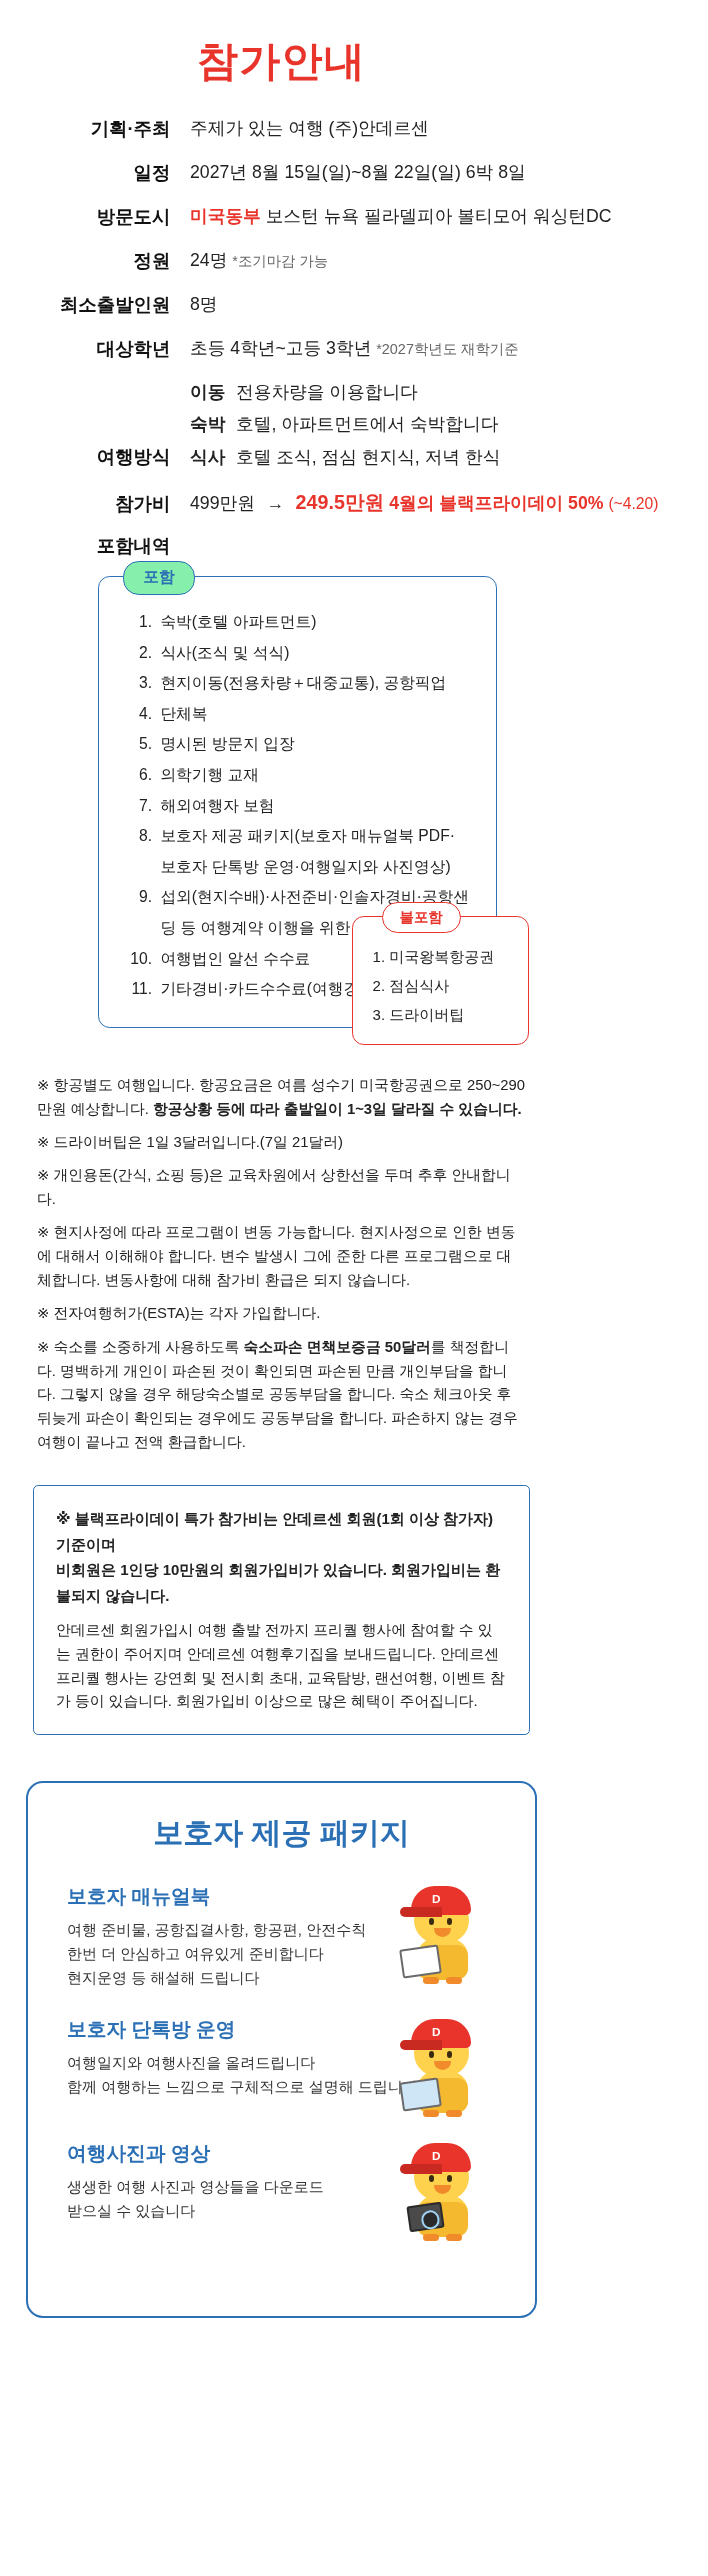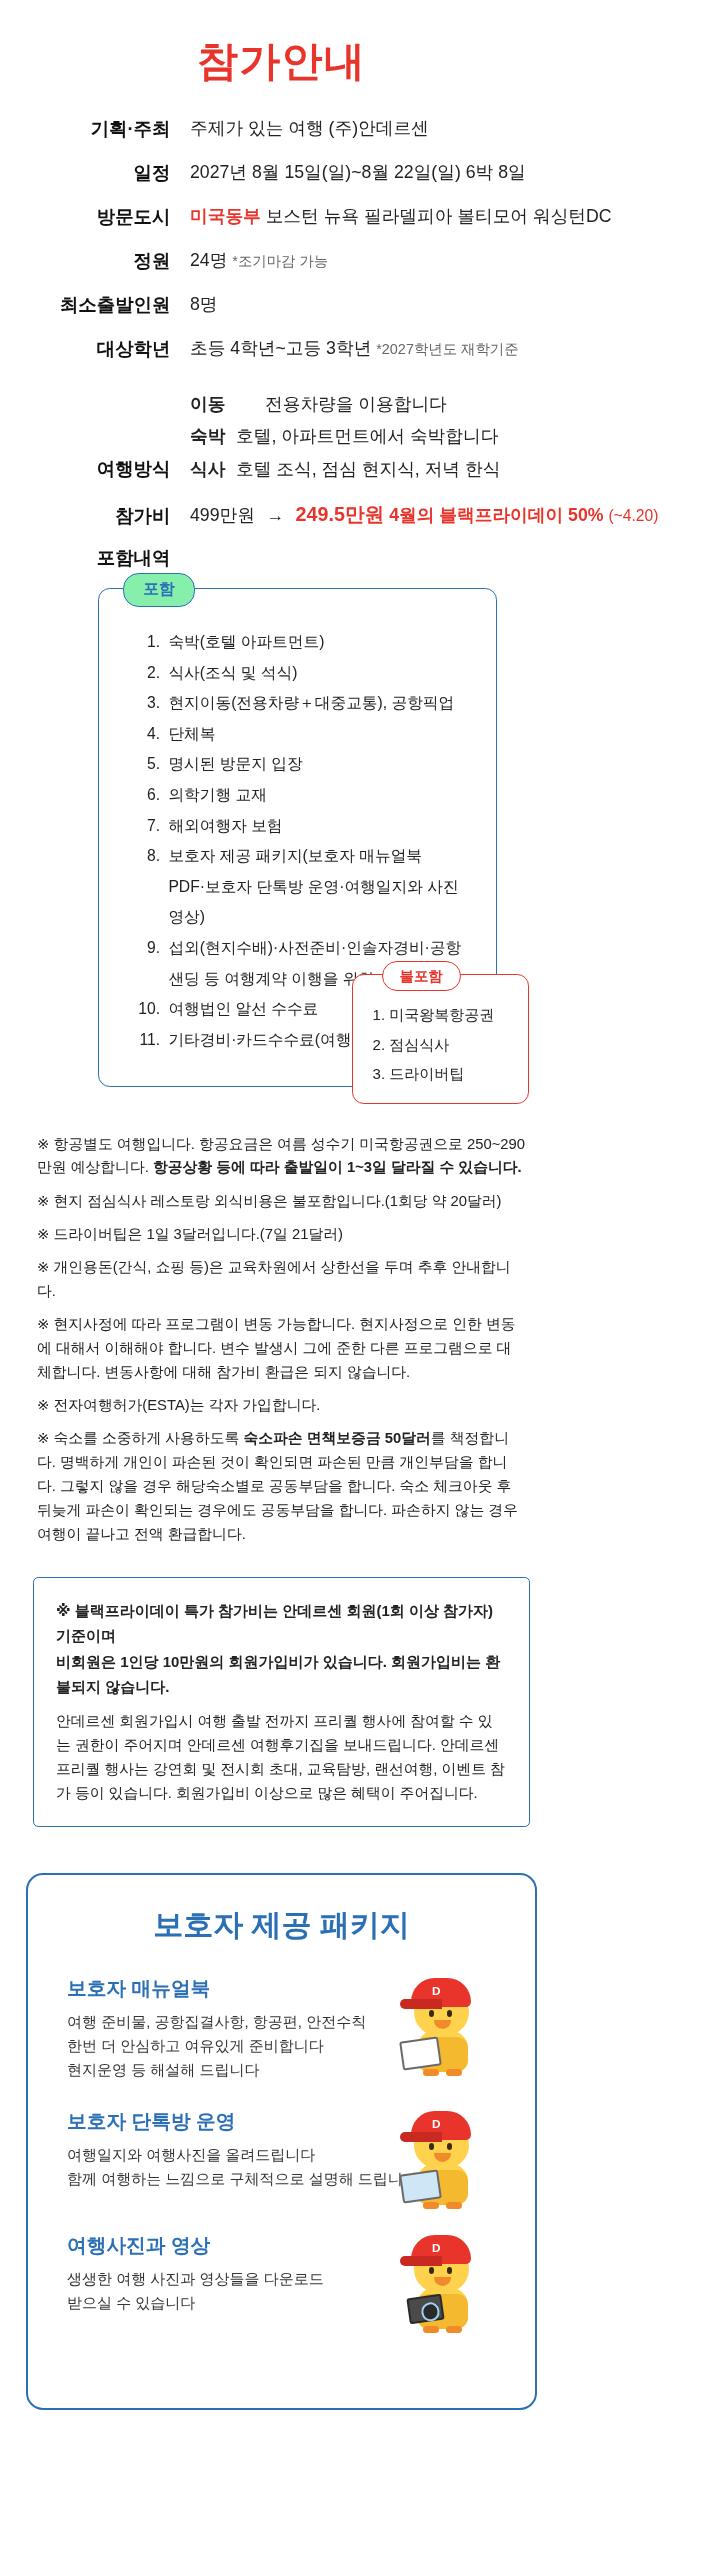--- a/index.html
+++ b/index.html
@@ -65,21 +65,21 @@
     background: #86efac;
     border: 1.3px solid #2b6fb5;
     border-radius: 15.7px;
     color: #2b6fb5;
     font-weight: bold;
     font-size: 15.7px;
     padding: 5.2px 19.7px;
     top: -15.7px;
     left: 23.6px;
   }
-  .include-list { margin: 8px; padding-left: 31.5px; font-size: 15.7px; line-height: 1.95; color: #222; }
+  .include-list { margin: 0; padding-left: 31.5px; font-size: 15.7px; line-height: 1.95; color: #222; }
   .include-list li { padding-left: 3.9px; }
 
   .exclude-box {
     position: absolute;
     right: -31.5px;
     bottom: -17px;
     width: 177px;
     border: 1.3px solid #e8342a;
     border-radius: 11.8px;
     background: #fff;
@@ -232,21 +232,21 @@
       <div class="info-label">대상학년</div>
       <div class="info-value">
         <span>초등 4학년~고등 3학년</span>
         <span class="small">*2027학년도 재학기준</span>
       </div>
     </div>
 
     <div class="info-row">
       <div class="info-label">여행방식</div>
       <div class="info-value">
-        <div class="sub-line" style="margin-top:12px;gap:29px;">
+        <div class="sub-line" style="margin-top:0;">
           <span class="sub-key">이동</span>
           <span class="sub-val">전용차량을 이용합니다</span>
         </div>
         <div class="sub-line">
           <span class="sub-key">숙박</span>
           <span class="sub-val">호텔, 아파트먼트에서 숙박합니다</span>
         </div>
         <div class="sub-line">
           <span class="sub-key">식사</span>
           <span class="sub-val">호텔 조식, 점심 현지식, 저녁 한식</span>
@@ -295,21 +295,20 @@
       <ol class="exclude-list">
         <li>미국왕복항공권</li>
         <li>점심식사</li>
         <li>드라이버팁</li>
       </ol>
     </div>
   </div>
 
   <div class="notes">
     <p>※ 항공별도 여행입니다. 항공요금은 여름 성수기 미국항공권으로 250~290만원 예상합니다. <span class="b">항공상황 등에 따라 출발일이 1~3일 달라질 수 있습니다.</span></p>
-    <p>※ 현지 점심식사 레스토랑 외식비용은 불포함입니다.(1회당 약 20달러)</p>
     <p>※ 드라이버팁은 1일 3달러입니다.(7일 21달러)</p>
     <p>※ 개인용돈(간식, 쇼핑 등)은 교육차원에서 상한선을 두며 추후 안내합니다.</p>
     <p>※ 현지사정에 따라 프로그램이 변동 가능합니다. 현지사정으로 인한 변동에 대해서 이해해야 합니다. 변수 발생시 그에 준한 다른 프로그램으로 대체합니다. 변동사항에 대해 참가비 환급은 되지 않습니다.</p>
     <p>※ 전자여행허가(ESTA)는 각자 가입합니다.</p>
     <p>※ 숙소를 소중하게 사용하도록 <span class="b">숙소파손 면책보증금 50달러</span>를 책정합니다. 명백하게 개인이 파손된 것이 확인되면 파손된 만큼 개인부담을 합니다. 그렇지 않을 경우 해당숙소별로 공동부담을 합니다. 숙소 체크아웃 후 뒤늦게 파손이 확인되는 경우에도 공동부담을 합니다. 파손하지 않는 경우 여행이 끝나고 전액 환급합니다.</p>
   </div>
 
   <div class="member-box">
     <div class="member-head">
       <div class="b">※ 블랙프라이데이 특가 참가비는 안데르센 회원(1회 이상 참가자) 기준이며</div>

